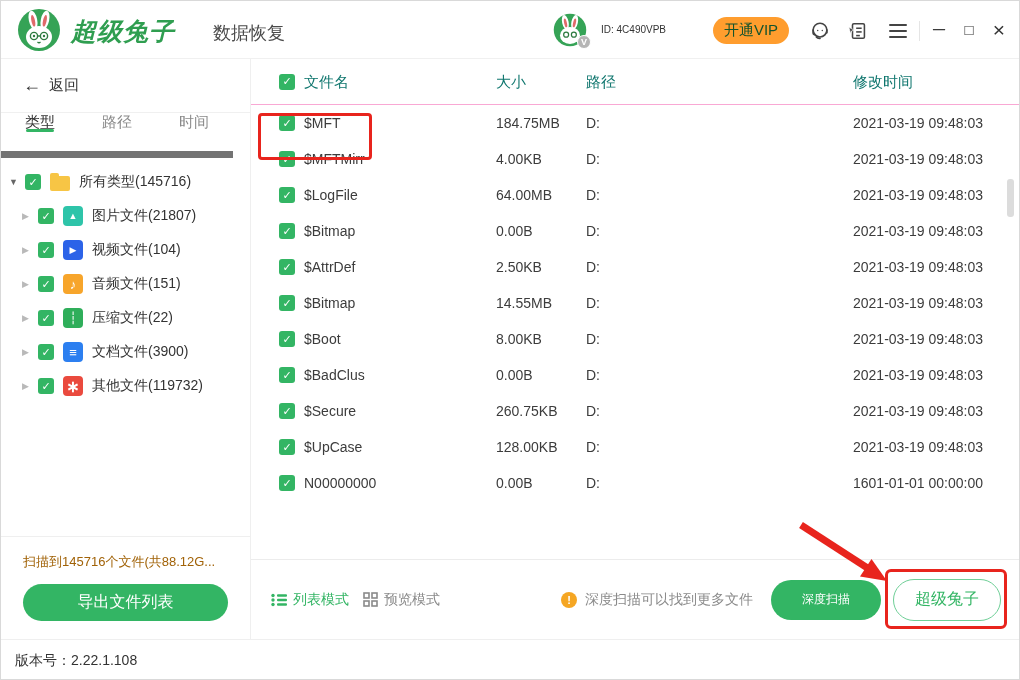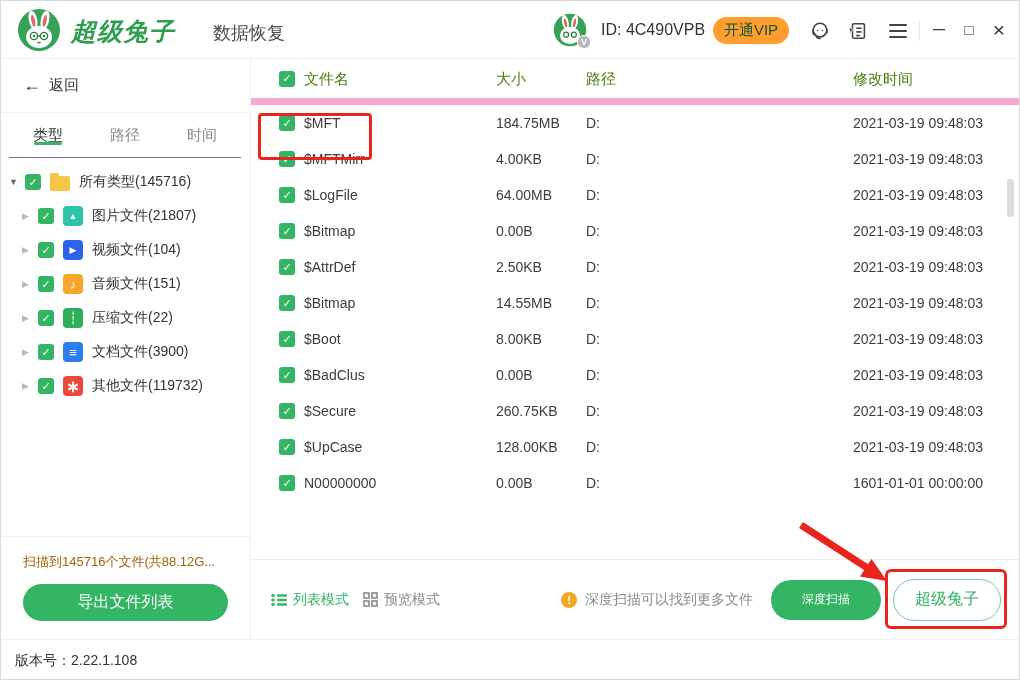--- a/index.html
+++ b/index.html
@@ -12,37 +12,37 @@
   .header { position:absolute; left:0; top:0; width:1020px; height:58px;
     border-bottom:1px solid #f0f0f0; background:#fff; }
   .logo { position:absolute; left:16px; top:7px; width:44px; height:44px; }
   .brand { position:absolute; left:70px; top:14px; font-family:"DejaVu Serif", serif;
     font-style:italic; font-weight:bold; font-size:25px; color:#2f9e50; letter-spacing:1px; }
   .brand-suffix { position:absolute; left:212px; top:20px; font-size:18px; color:#4a4a4a; }
   .avatar-wrap { position:absolute; left:552px; top:12px; width:36px; height:34px; cursor:pointer; }
   .avatar-badge { position:absolute; right:-2px; bottom:-2px; width:14px; height:14px;
     background:#b5b5b5; border-radius:50%; color:#fff; font-size:9px; font-weight:bold;
     display:flex; align-items:center; justify-content:center; border:1px solid #fff; }
-  .user-id { position:absolute; left:600px; top:0; height:58px; line-height:58px; font-size:16px; color:#333; }
+  .user-id { position:absolute; left:600px; top:0; height:58px; line-height:58px; font-size:10px; color:#333; }
   .vip-btn { position:absolute; left:712px; top:16px; width:76px; height:27px; border:none;
     background:#ff9d2e; color:#14532d; font-size:15px; border-radius:14px; cursor:pointer;
     font-family:"Liberation Sans", sans-serif; }
   .hdr-icon { position:absolute; top:18px; width:26px; height:24px; display:flex;
     align-items:center; justify-content:center; cursor:pointer; }
   .hdr-sep { position:absolute; left:918px; top:20px; width:1px; height:20px; background:#e5e5e5; }
   .win-ctl { position:absolute; top:0; width:26px; height:58px; line-height:58px; text-align:center;
     font-size:17px; color:#333; cursor:pointer; }
   
   .sidebar { position:absolute; left:0; top:58px; width:250px; height:580px;
     border-right:1px solid #efefef; background:#fff; }
   .back-row { height:54px; border-bottom:1px solid #f0f0f0; display:flex; align-items:center;
     padding-left:22px; cursor:pointer; font-size:15px; color:#333; }
   .back-arrow { font-size:18px; margin-right:8px; color:#333; }
-  .tabs { height:45px; border-bottom:1px solid #737373; display:flex; align-items:center;
-    padding:0 18px; justify-content:space-between; width:232px;margin-left:8px; }
+  .tabs { height:45px; border-bottom:7px solid #737373; display:flex; align-items:flex-start;
+    padding:0 18px; justify-content:space-between; width:232px; }
   .tab { position:relative; display:flex; align-items:center; font-size:15px; color:#8a8a8a;
     cursor:pointer; padding:0 6px; }
   .tab.tab-active { color:#333; }
   .tab.tab-active::after { content:""; position:absolute; left:50%; transform:translateX(-50%);
     bottom:0; width:28px; height:3px; background:#33b564; border-radius:2px; }
   .tree { padding-top:7px; }
   .tree-row { height:34px; display:flex; align-items:center; cursor:pointer; }
   .tree-row.level-0 { padding-left:8px; }
   .tree-row.level-1 { padding-left:21px; }
   .expander { width:16px; font-size:9px; color:#b9b9b9; text-align:left; }
@@ -79,21 +79,21 @@
   .info-row { position:relative; height:54px; border-bottom:1px solid #f0f0f0; }
   .drive-info { position:absolute; left:18px; top:0; height:54px; line-height:54px;
     font-size:15px; color:#333; }
   .search { position:absolute; right:25px; top:13px; width:186px; height:29px;
     border:1px solid #e4e4e4; display:flex; background:#fff; }
   .search input { flex:1; border:none; outline:none; padding:0 8px; font-size:13px; color:#333;
     font-family:"Liberation Sans", sans-serif; min-width:0; }
   .search input::placeholder { color:#c9c9c9; }
   .search-btn { width:32px; background:#f5f5f5; border:none; display:flex; align-items:center;
     justify-content:center; cursor:pointer; }
-  .thead { position:relative; height:46px; border-bottom:7px solid #f9a8d4; font-size:15px; color:#4d7c0f; }
+  .thead { position:relative; height:46px; border-bottom:1px solid #f9a8d4; font-size:15px; color:#0f766e; }
   .thead span, .trow span.col { position:absolute; top:50%; transform:translateY(-50%); white-space:nowrap; }
   .thead .cb, .trow .cb { position:absolute; top:50%; transform:translateY(-50%); }
   .col-cb   { left:28px; }
   .col-name { left:53px; }
   .col-size { left:245px; }
   .col-path { left:335px; }
   .col-time { left:602px; }
   .trow { position:relative; height:36px; font-size:14px; color:#3c3c3c; }
   .scrollbar-thumb { position:absolute; left:756px; top:120px; width:7px; height:38px;
     background:#dcdcdc; border-radius:3px; cursor:pointer; }

